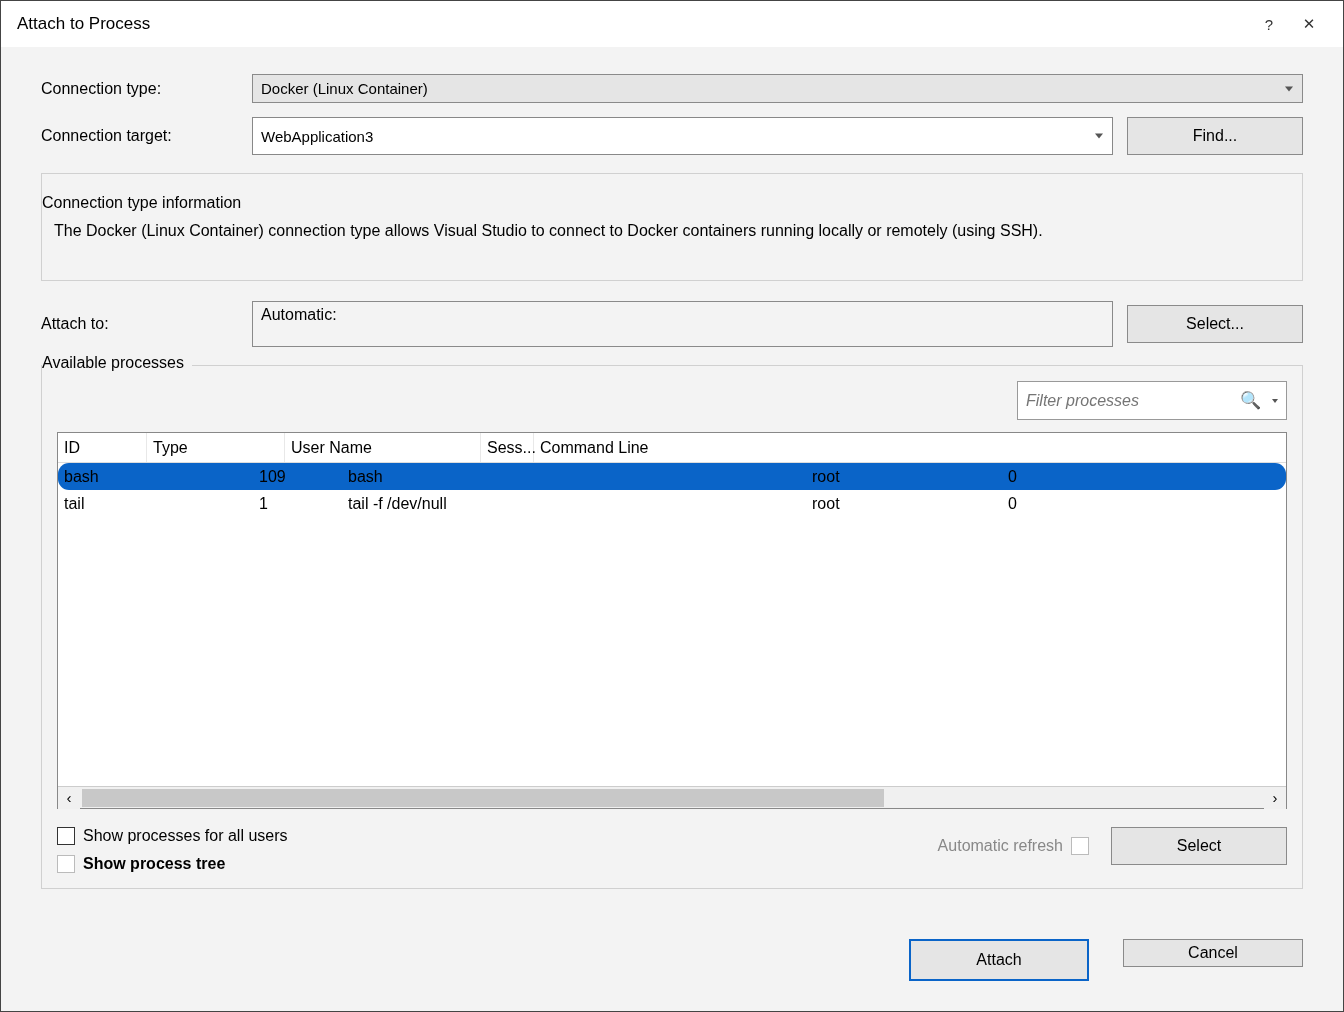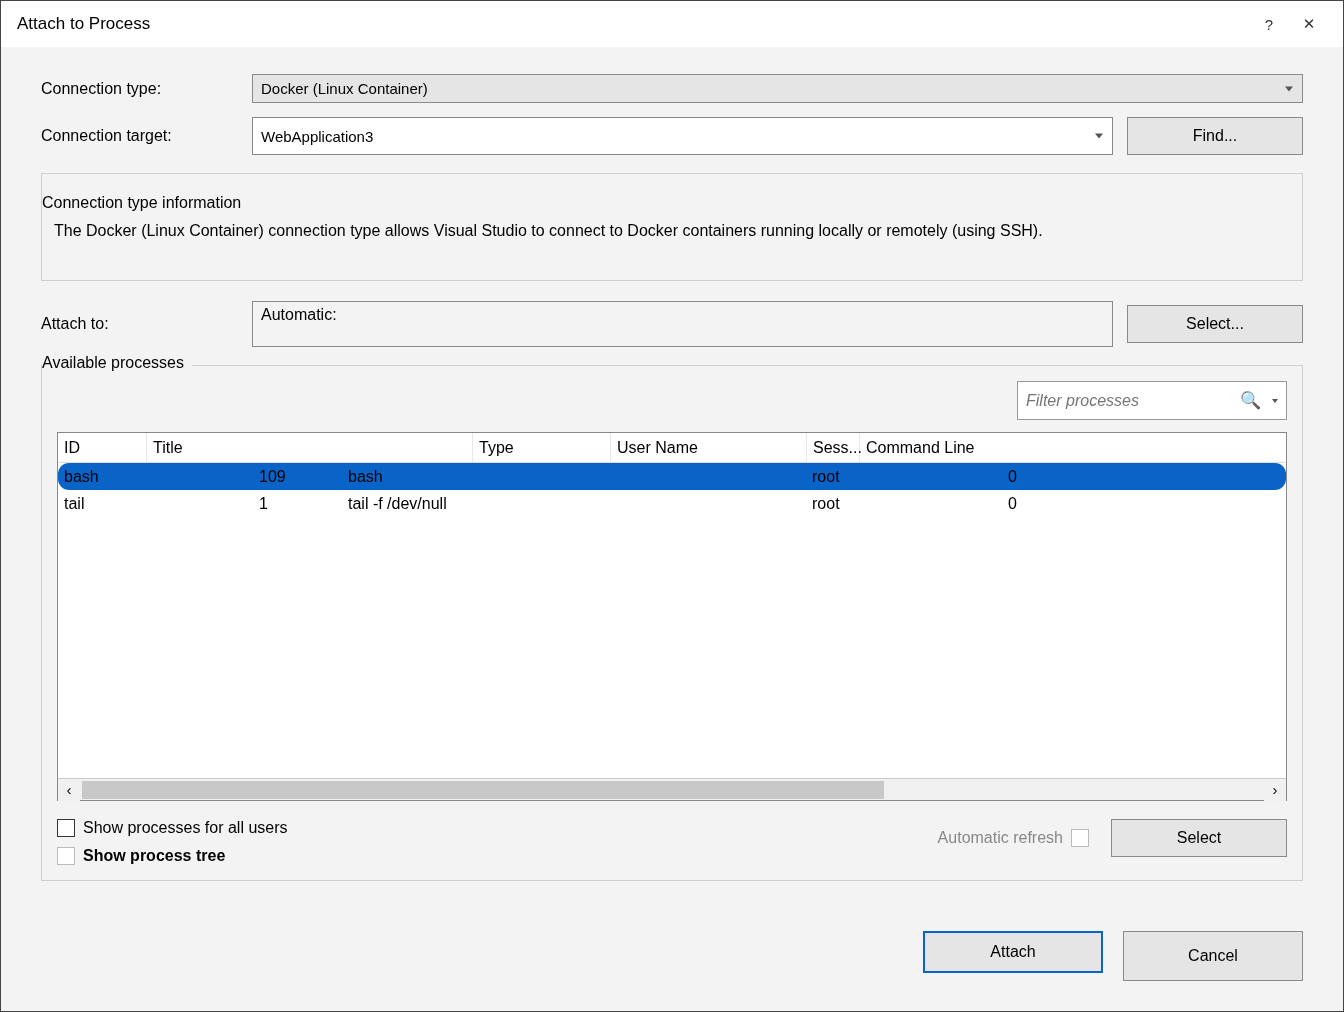--- a/index.html
+++ b/index.html
@@ -263,21 +263,21 @@
     justify-content: flex-end;
     padding: 30px 40px 30px 40px;
     gap: 20px;
     background: #f3f3f3;
   }
   .btn.primary {
     border: 2px solid #0a64c8;
     min-width: 180px;
     height: 42px;
   }
-  .btn.cancel { min-width: 180px; height: 50px; margin-left: 0; }
+  .btn.cancel { min-width: 180px; height: 28px; margin-left: 14px; }
   .col-process { width: 195px; }
   .col-id { width: 89px; }
   .col-title { width: 326px; }
   .col-type { width: 138px; }
   .col-user { width: 196px; }
   .col-sess { width: 53px; }
   .col-cmd { flex: 1; }
 </style>
 </head>
 <body>
@@ -326,21 +326,20 @@
         <div class="filter-box">
           <input placeholder="Filter processes" style="">
           <span class="search-icon">🔍</span>
           <span class="tiny-chevron"></span>
         </div>
       </div>
 
       <div class="grid">
         <div class="grid-header">
           <div class="gh col-id">ID</div>
-          <div class="gh col-title">Title</div>
           <div class="gh col-type">Type</div>
           <div class="gh col-user">User Name</div>
           <div class="gh col-sess">Sess...</div>
           <div class="gh col-cmd" style="border-right:none">Command Line</div>
         </div>
         <div class="grid-body">
           <div class="grow selected">
             <div class="gc col-process">bash</div>
             <div class="gc col-id">109</div>
             <div class="gc col-title">bash</div>

